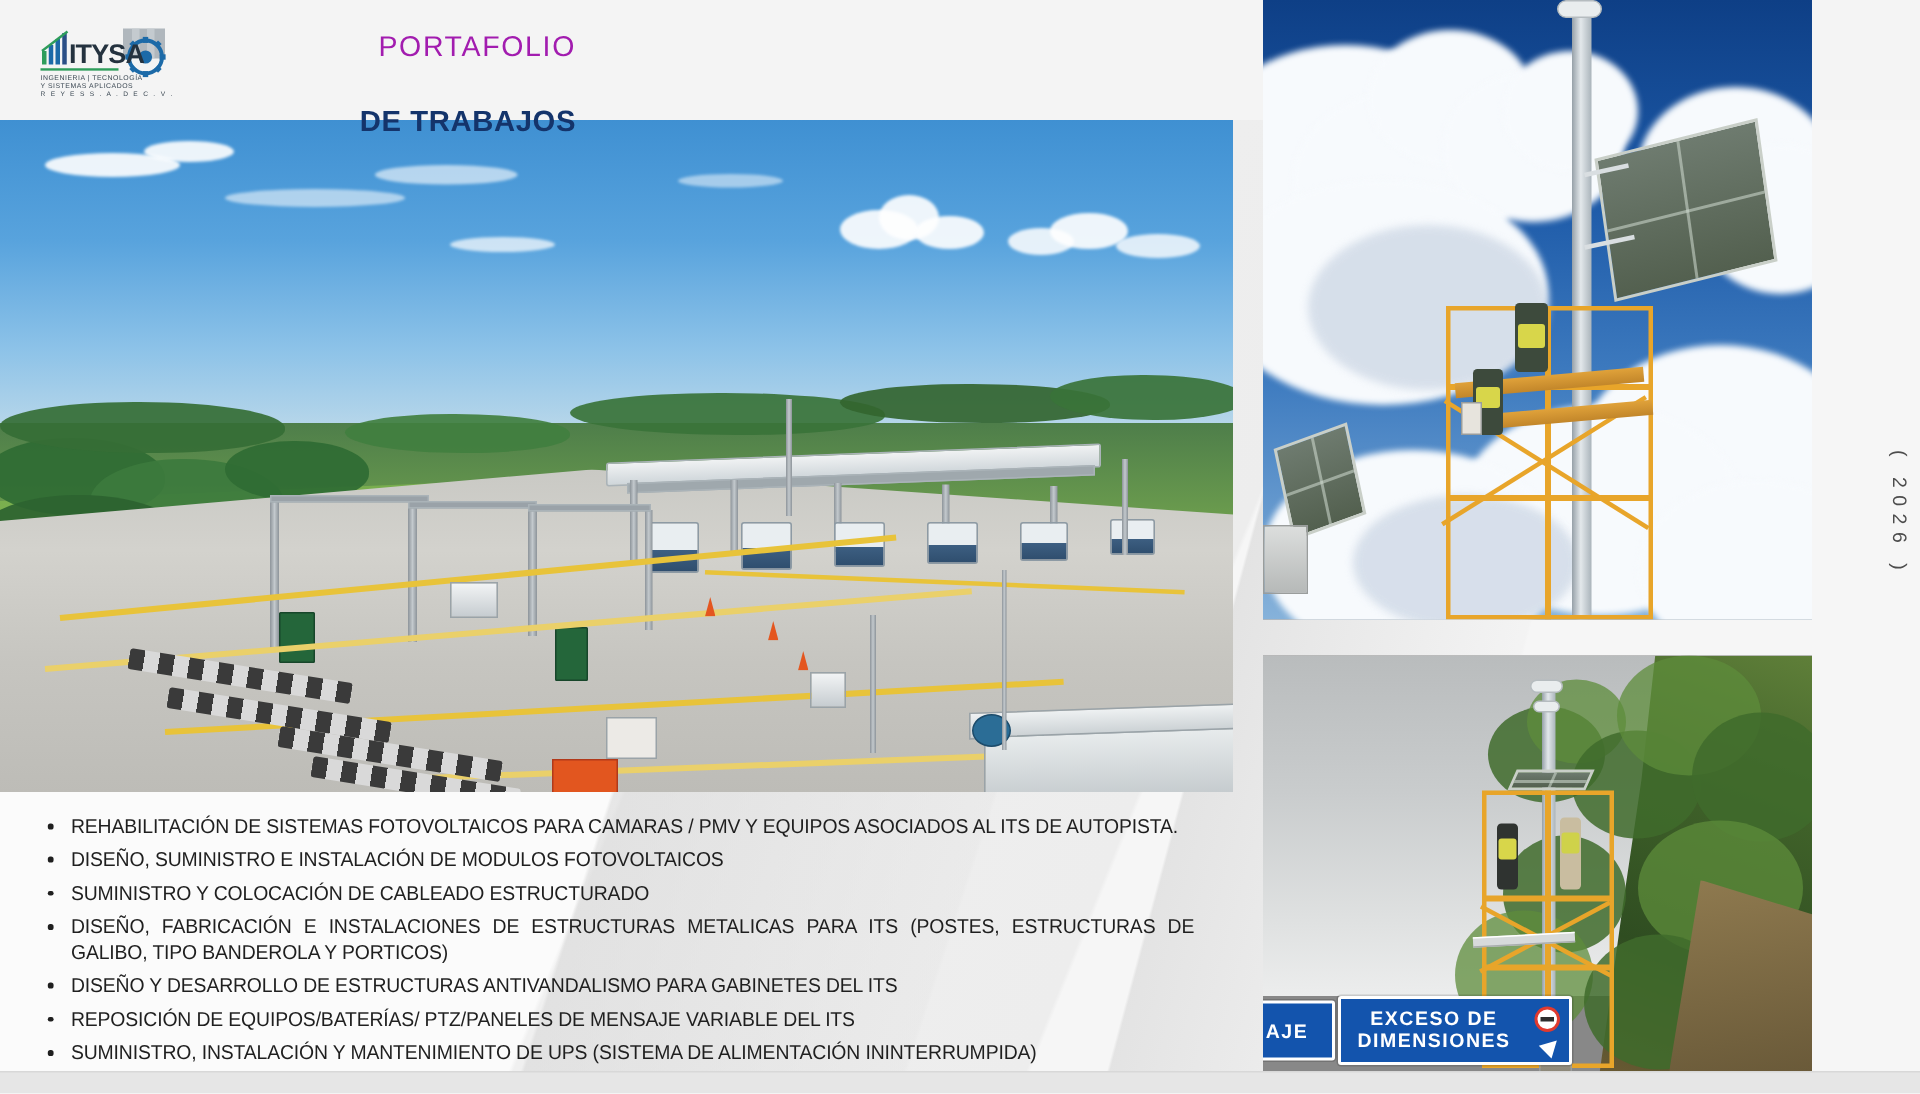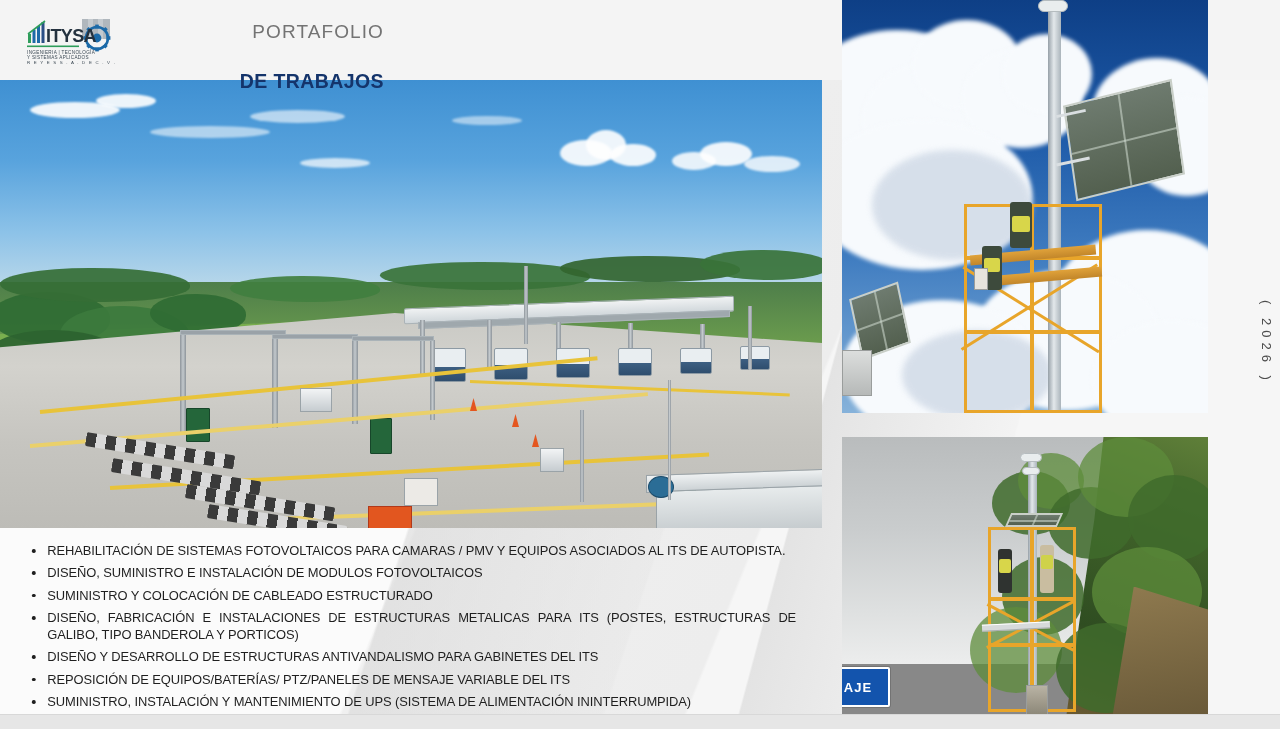--- a/index.html
+++ b/index.html
@@ -49,21 +49,21 @@
   #logo {
     position:absolute; left:26px; top:18px; width:92px; height:48px;
   }
   #logo svg { display:block; }
 
   #header-titles {
     position:absolute; right:458px; top:22px; text-align:right;
     line-height:1.08;
   }
   #title-top {
-    font-size:19px; letter-spacing:1.1px; color:#737373; font-weight:400;
+    font-size:19px; letter-spacing:1.1px; color:#a21caf; font-weight:400;
   }
   #title-bottom {
     font-size:19.5px; letter-spacing:.4px; color:#14346b; font-weight:700;margin-top:28px;
   }
 
   
   #year-rail {
     position:absolute; right:6px; top:300px; z-index:7;
     writing-mode:vertical-rl;
     font-size:13px; letter-spacing:5px; color:#4d4d4d;
@@ -451,20 +451,28 @@
     <div class="worker" style="left:198px; top:108px; width:14px; height:48px; background:#c9bda0;"></div>
     <div class="worker-v" style="left:199px; top:118px; width:12px; height:14px; background:#cfd24a;"></div>
 
     <div class="cabinet" style="left:184px; top:248px; width:22px; height:30px; background:linear-gradient(#b9b3a4,#8d8879);"></div>
     <div class="guard" style="left:140px; top:186px; width:68px; height:7px; transform:rotate(-3deg);"></div>
 
     <div class="road-sign" id="sign-left">
       <div class="sl">AJE</div>
     </div>
 
+    <div class="road-sign" id="sign-main">
+      <div class="sl">EXCESO DE</div>
+      <div class="sl">DIMENSIONES</div>
+      <div class="sign-icon-circle">
+          <i></i>
+        </div>
+      <div class="sign-arrow"></div>
+    </div>
   </div>
 
   <div id="bullets">
     <ul>
       <li>REHABILITACIÓN DE SISTEMAS FOTOVOLTAICOS PARA CAMARAS / PMV Y EQUIPOS ASOCIADOS AL ITS DE AUTOPISTA.</li>
       <li>DISEÑO, SUMINISTRO E INSTALACIÓN DE MODULOS FOTOVOLTAICOS</li>
       <li>SUMINISTRO Y COLOCACIÓN DE CABLEADO ESTRUCTURADO</li>
       <li>DISEÑO, FABRICACIÓN E INSTALACIONES DE ESTRUCTURAS METALICAS PARA ITS (POSTES, ESTRUCTURAS DE GALIBO, TIPO BANDEROLA Y PORTICOS)</li>
       <li>DISEÑO Y DESARROLLO DE ESTRUCTURAS ANTIVANDALISMO PARA GABINETES DEL ITS</li>
       <li>REPOSICIÓN DE EQUIPOS/BATERÍAS/ PTZ/PANELES DE MENSAJE VARIABLE DEL ITS</li>

